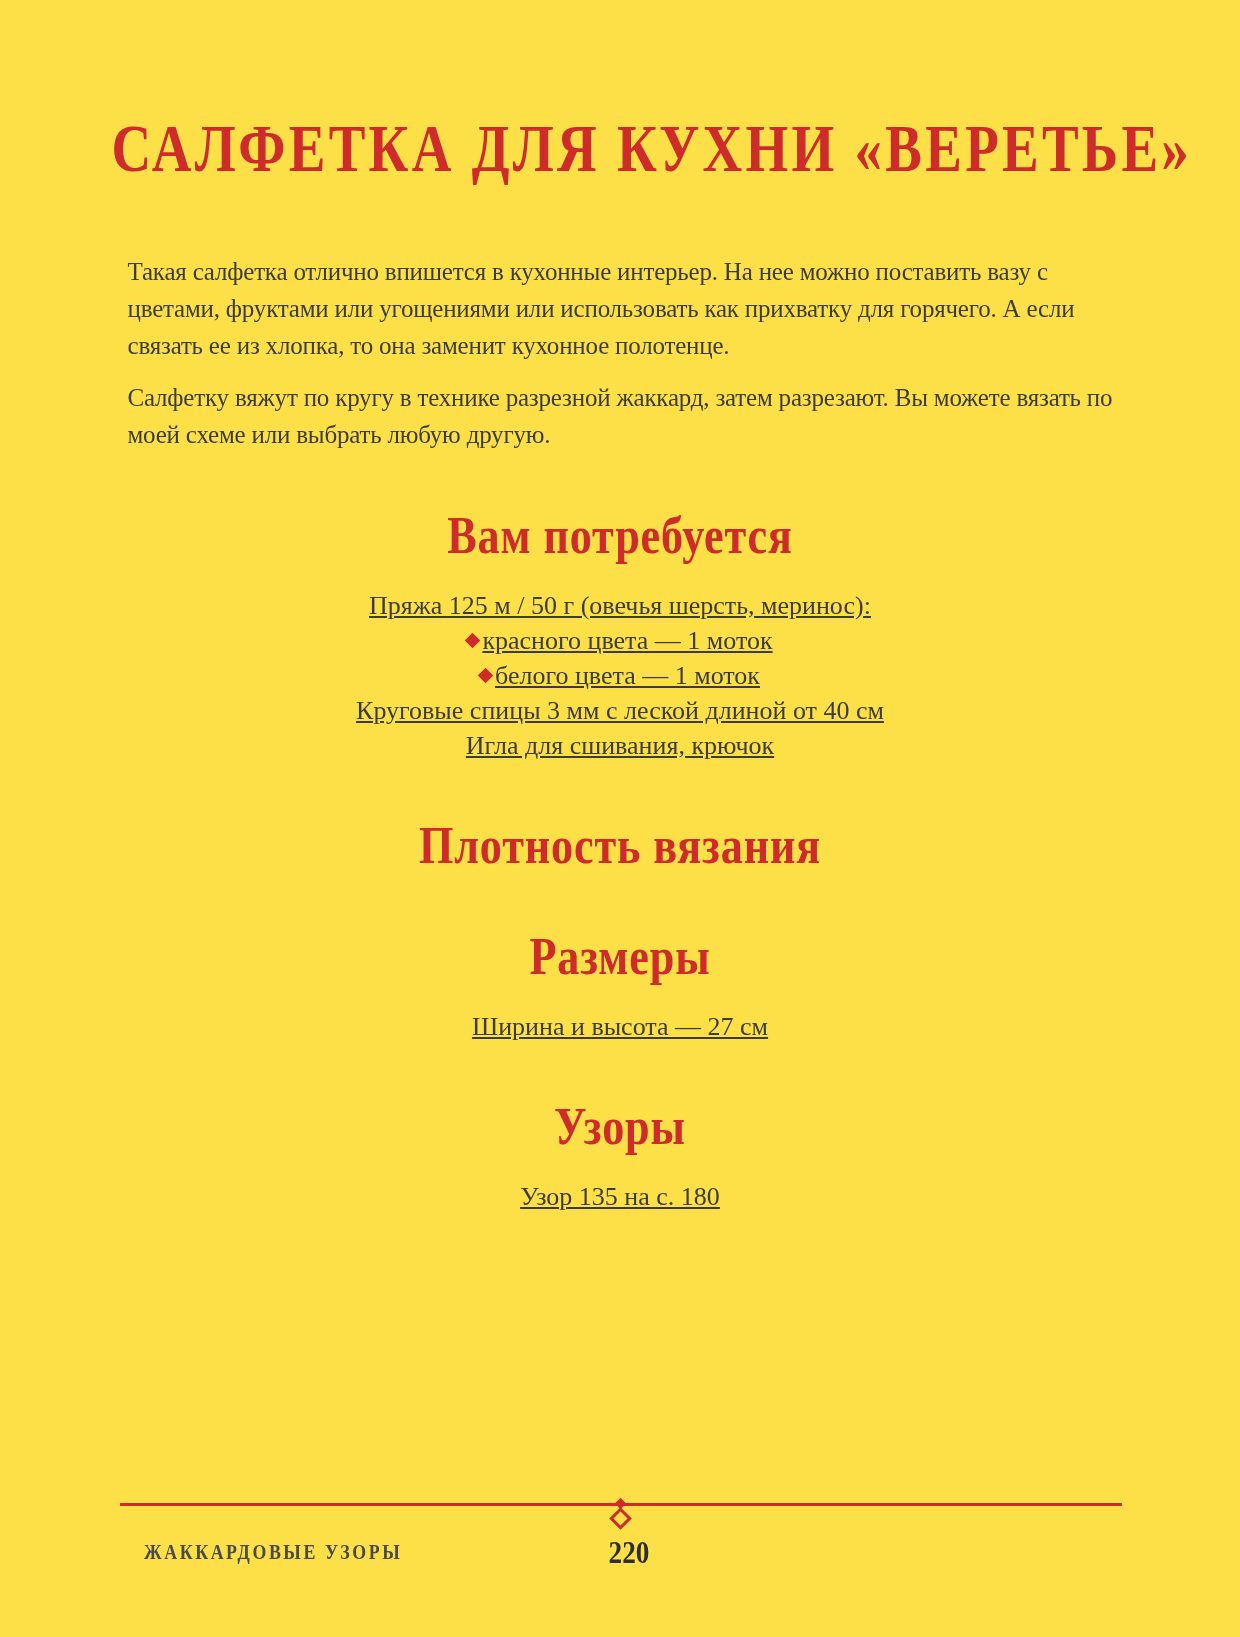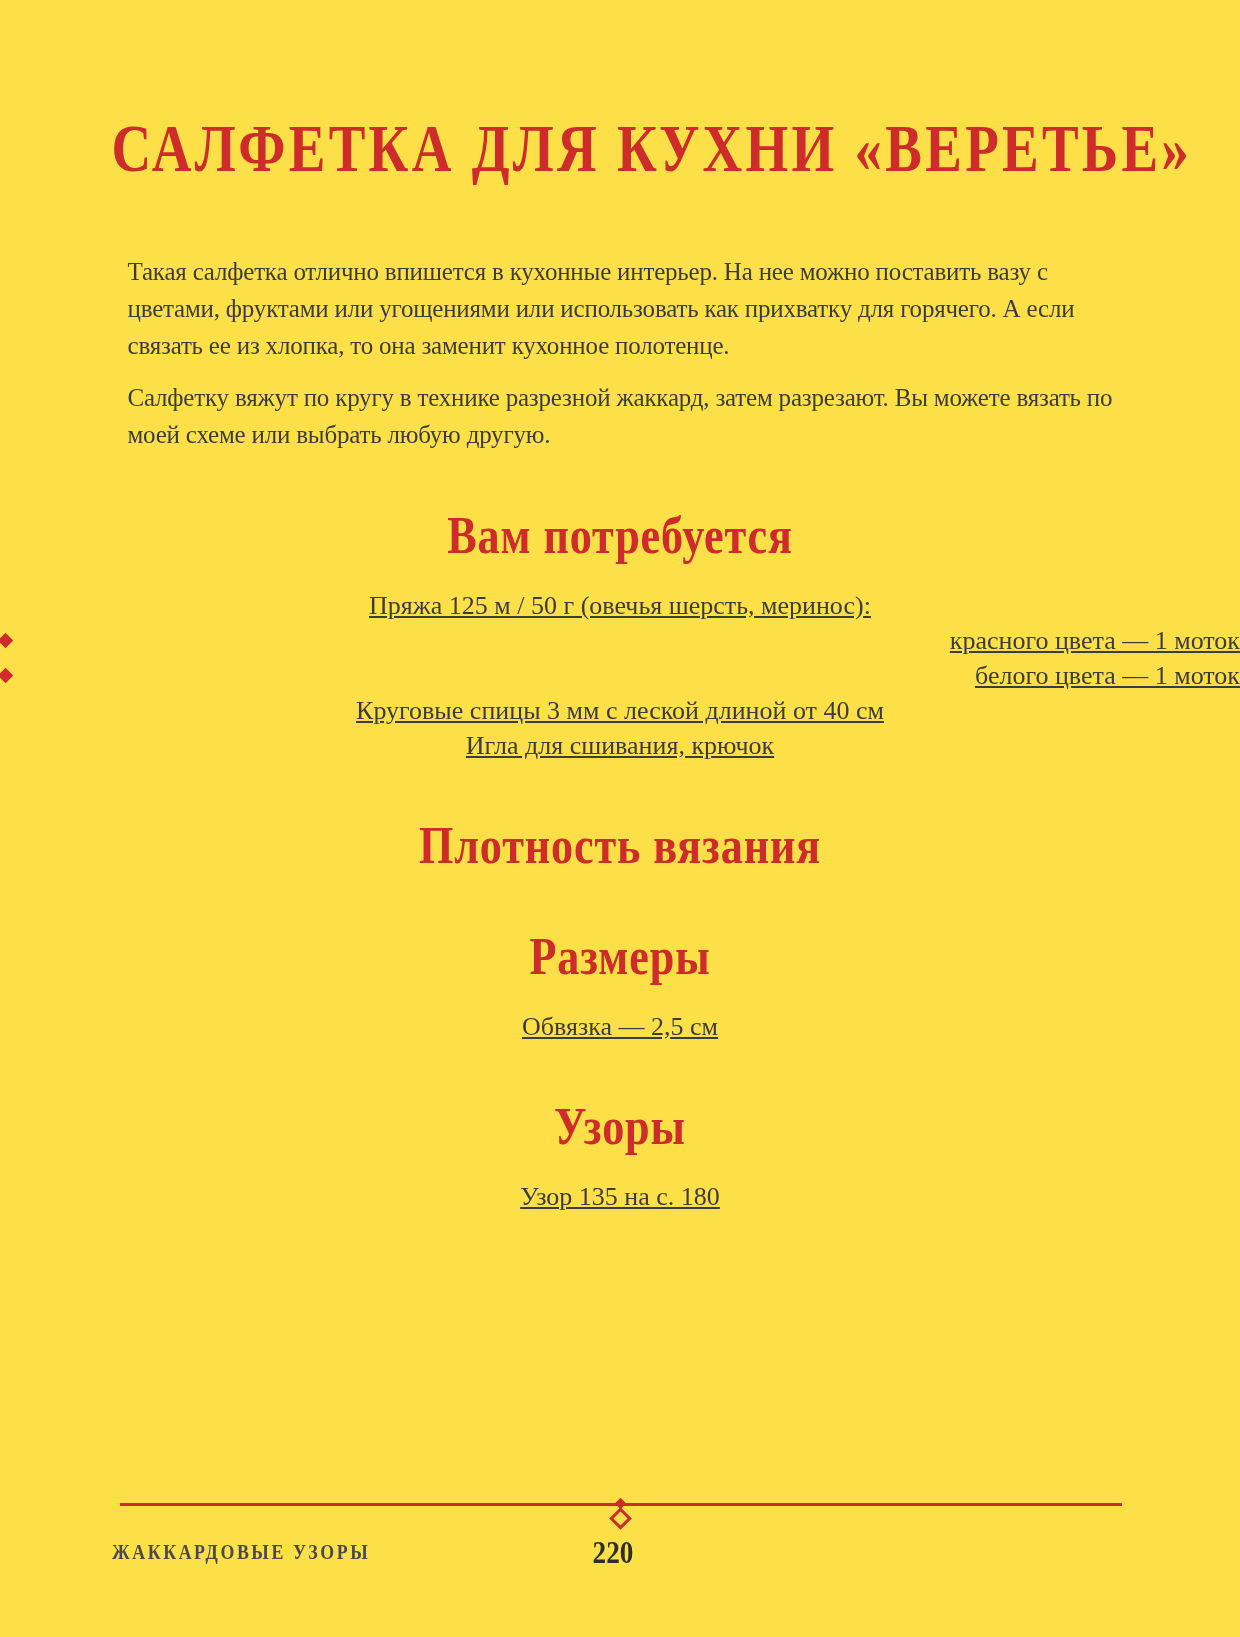--- a/index.html
+++ b/index.html
@@ -51,21 +51,21 @@
   .center-block{
     text-align:center;
     font-size:26px;
     line-height:35px;
     text-decoration:underline;
   }
   .center-line{margin:0;}
   .bullet-line{
     display:flex;
     align-items:center;
-    justify-content:space-between;
+    justify-content:center;
     gap:4px;
     margin:0;
   }
   .diamond-bullet{
     display:inline-block;
     width:11px;
     height:11px;
     background:var(--accent);
     transform:rotate(45deg);
     flex:0 0 auto;
@@ -79,21 +79,21 @@
     border-top:3px solid var(--accent);
   }
   .footer-ornament{
     position:absolute;
     left:50%;
     top:1492px;
     transform:translateX(-50%);
   }
   .footer-row{
     position:absolute;
-    left:104px;
+    left:136px;
     right:118px;
     top:1534px;
     height:40px;
   }
   .running-title{
     position:absolute;
     left:8px;
     top:6px;
     font-size:21px;
     font-weight:bold;
@@ -139,21 +139,21 @@
       <span>белого цвета — 1 моток</span>
     </p>
     <p class="center-line">Круговые спицы 3 мм с леской длиной от 40 см</p>
     <p class="center-line">Игла для сшивания, крючок</p>
   </div>
 
   <h2 class="section-heading">Плотность вязания</h2>
 
   <h2 class="section-heading">Размеры</h2>
   <div class="center-block">
-    <p class="center-line">Обвязка — 2,5 см</p>
+    <p class="center-line">Ширина и высота — 27 см</p>
   </div>
 
   <h2 class="section-heading">Узоры</h2>
   <div class="center-block">
     <p class="center-line">Узор 135 на с. 180</p>
   </div>
 
   <div class="footer-rule"></div>
   <div class="footer-ornament">
     <svg width="40" height="44" viewBox="0 0 40 44">

